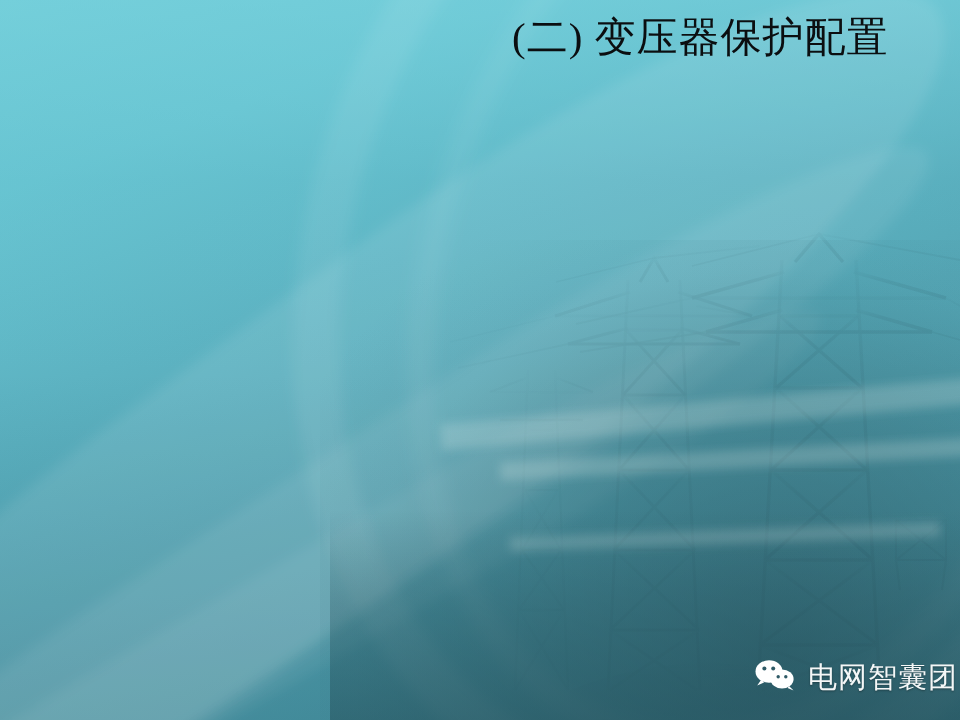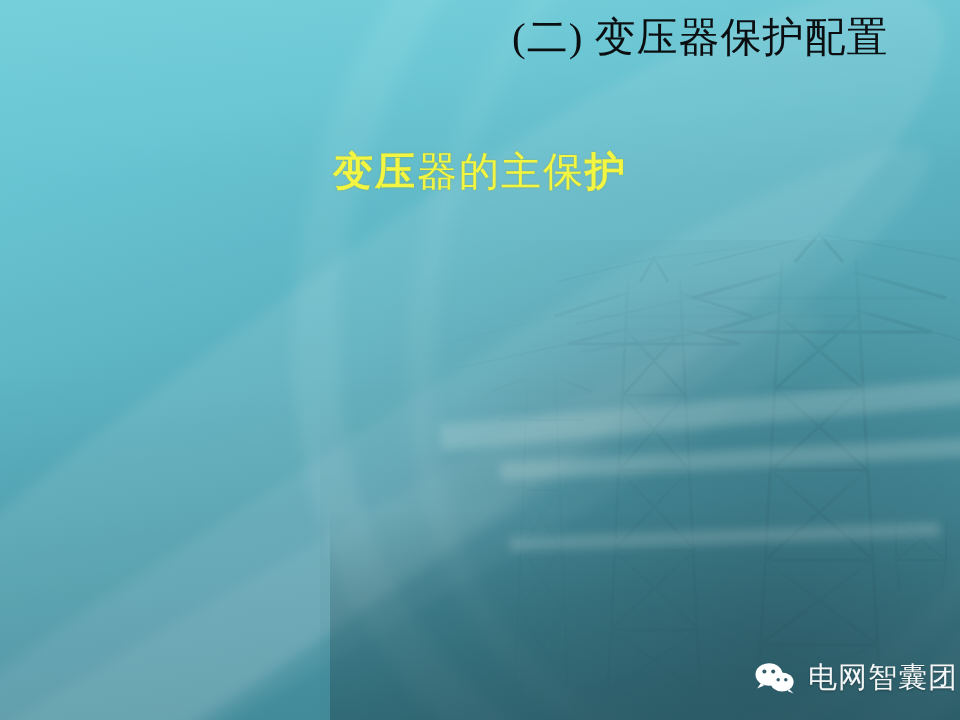--- a/index.html
+++ b/index.html
@@ -169,21 +169,21 @@
   }
   #body .line { white-space: nowrap; }
   #body .indent { padding-left: 78px; }
 
   
   #watermark {
     position: absolute;
     left: 752px;
     top: 658px;
     display: flex;
-    align-items: center;
+    align-items: flex-start;
     gap: 10px;
   }
   #wm-text {
     font-size: 29px;
     color: #F4F7F7;
     letter-spacing: 1px;
     white-space: nowrap;
     text-shadow: 0 1px 2px rgba(0,0,0,0.35);
     font-family: "Liberation Sans", "DejaVu Sans", sans-serif;
   }
@@ -288,23 +288,20 @@
     </g>
   </svg>
 
   <div class="sky-streak streak-1"></div>
   <div class="sky-streak streak-2"></div>
   <div class="sky-streak streak-3"></div>
   <div class="ground-haze"></div>
 
   <div id="title">(二) 变压器保护配置</div>
 
-  <div id="subtitle">
-    <span class="strong">变压</span><span>器的主保</span><span class="strong">护</span>
-  </div>
 
 
   <div id="watermark">
     <svg width="46" height="34" viewBox="0 0 46 34">
 
       <ellipse cx="17" cy="13.5" rx="13.5" ry="11.2" fill="#FFFFFF"></ellipse>
       <path d="M9 22 L5.2 27.5 L12.5 24.2 Z" fill="#FFFFFF"></path>
       <circle cx="12.4" cy="10.6" r="2.0" fill="#2F5A66"></circle>
       <circle cx="21.2" cy="10.6" r="2.0" fill="#2F5A66"></circle>
 

